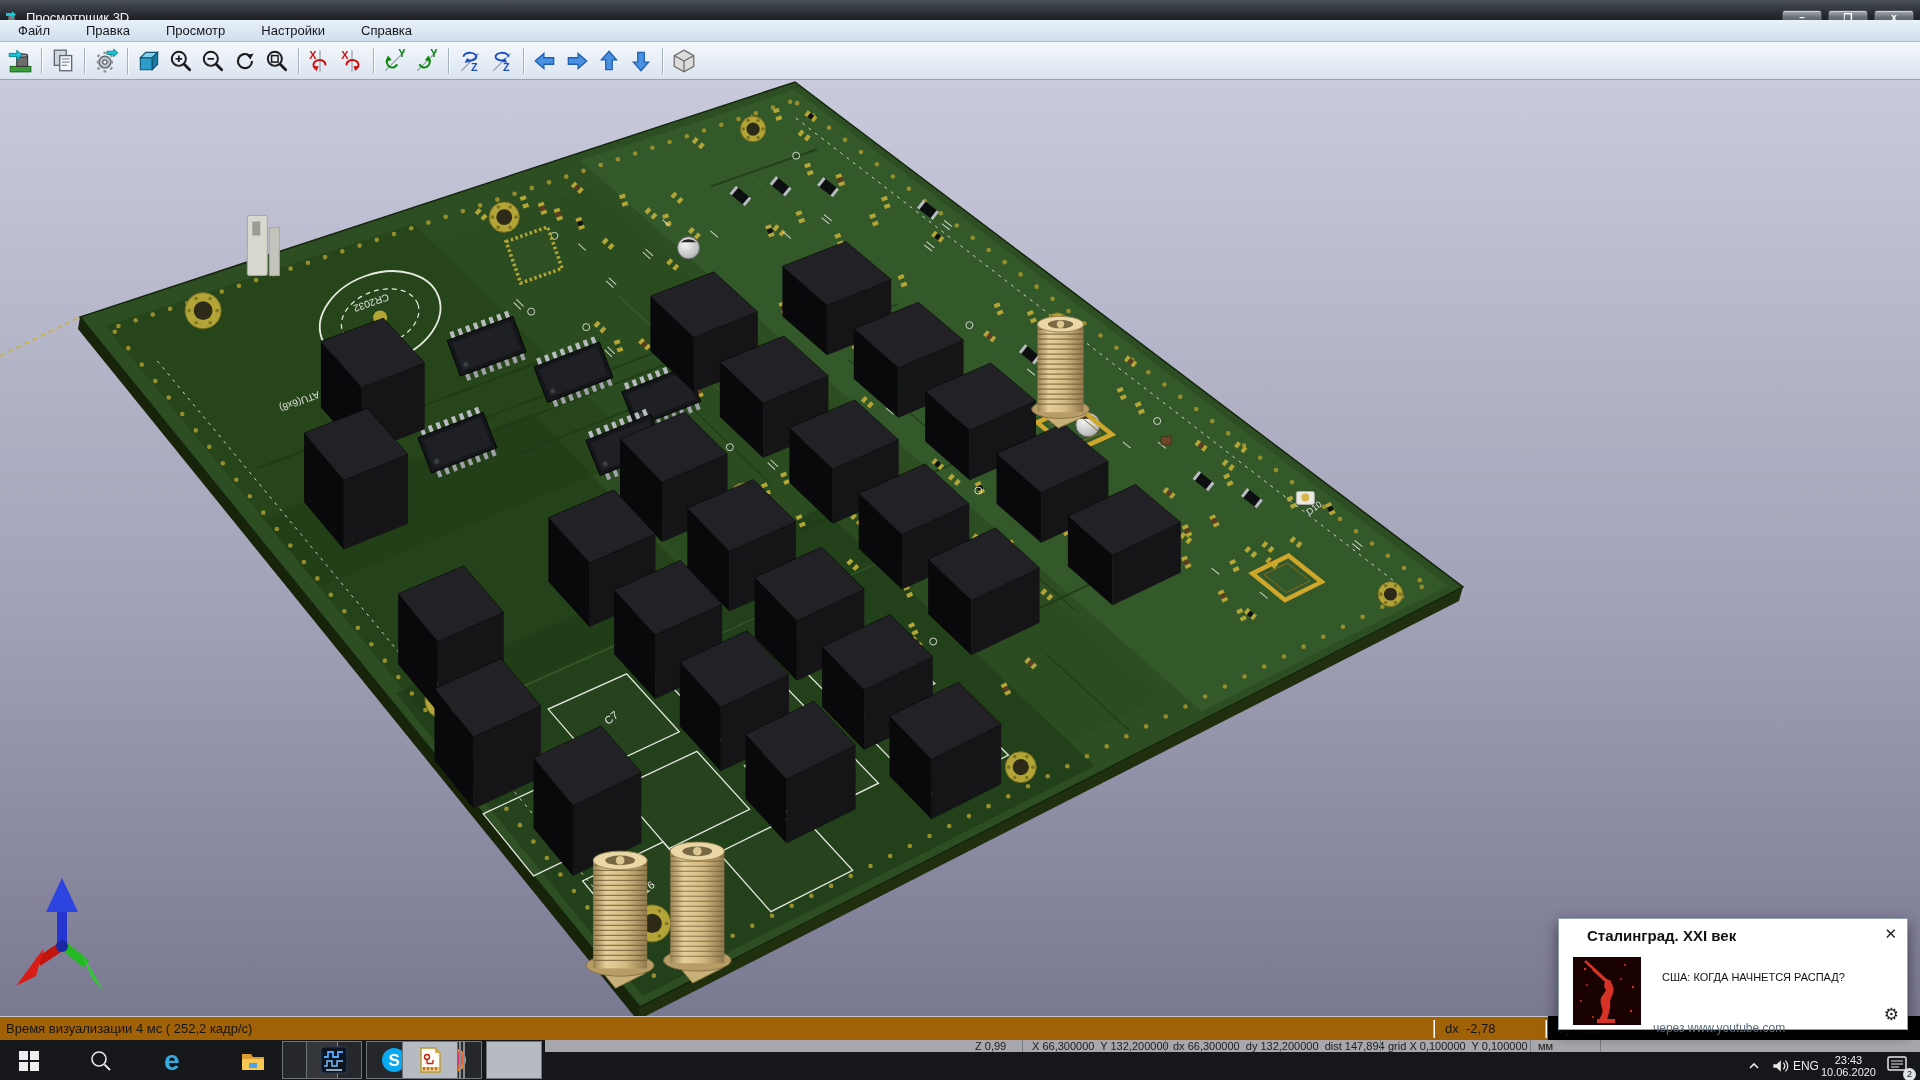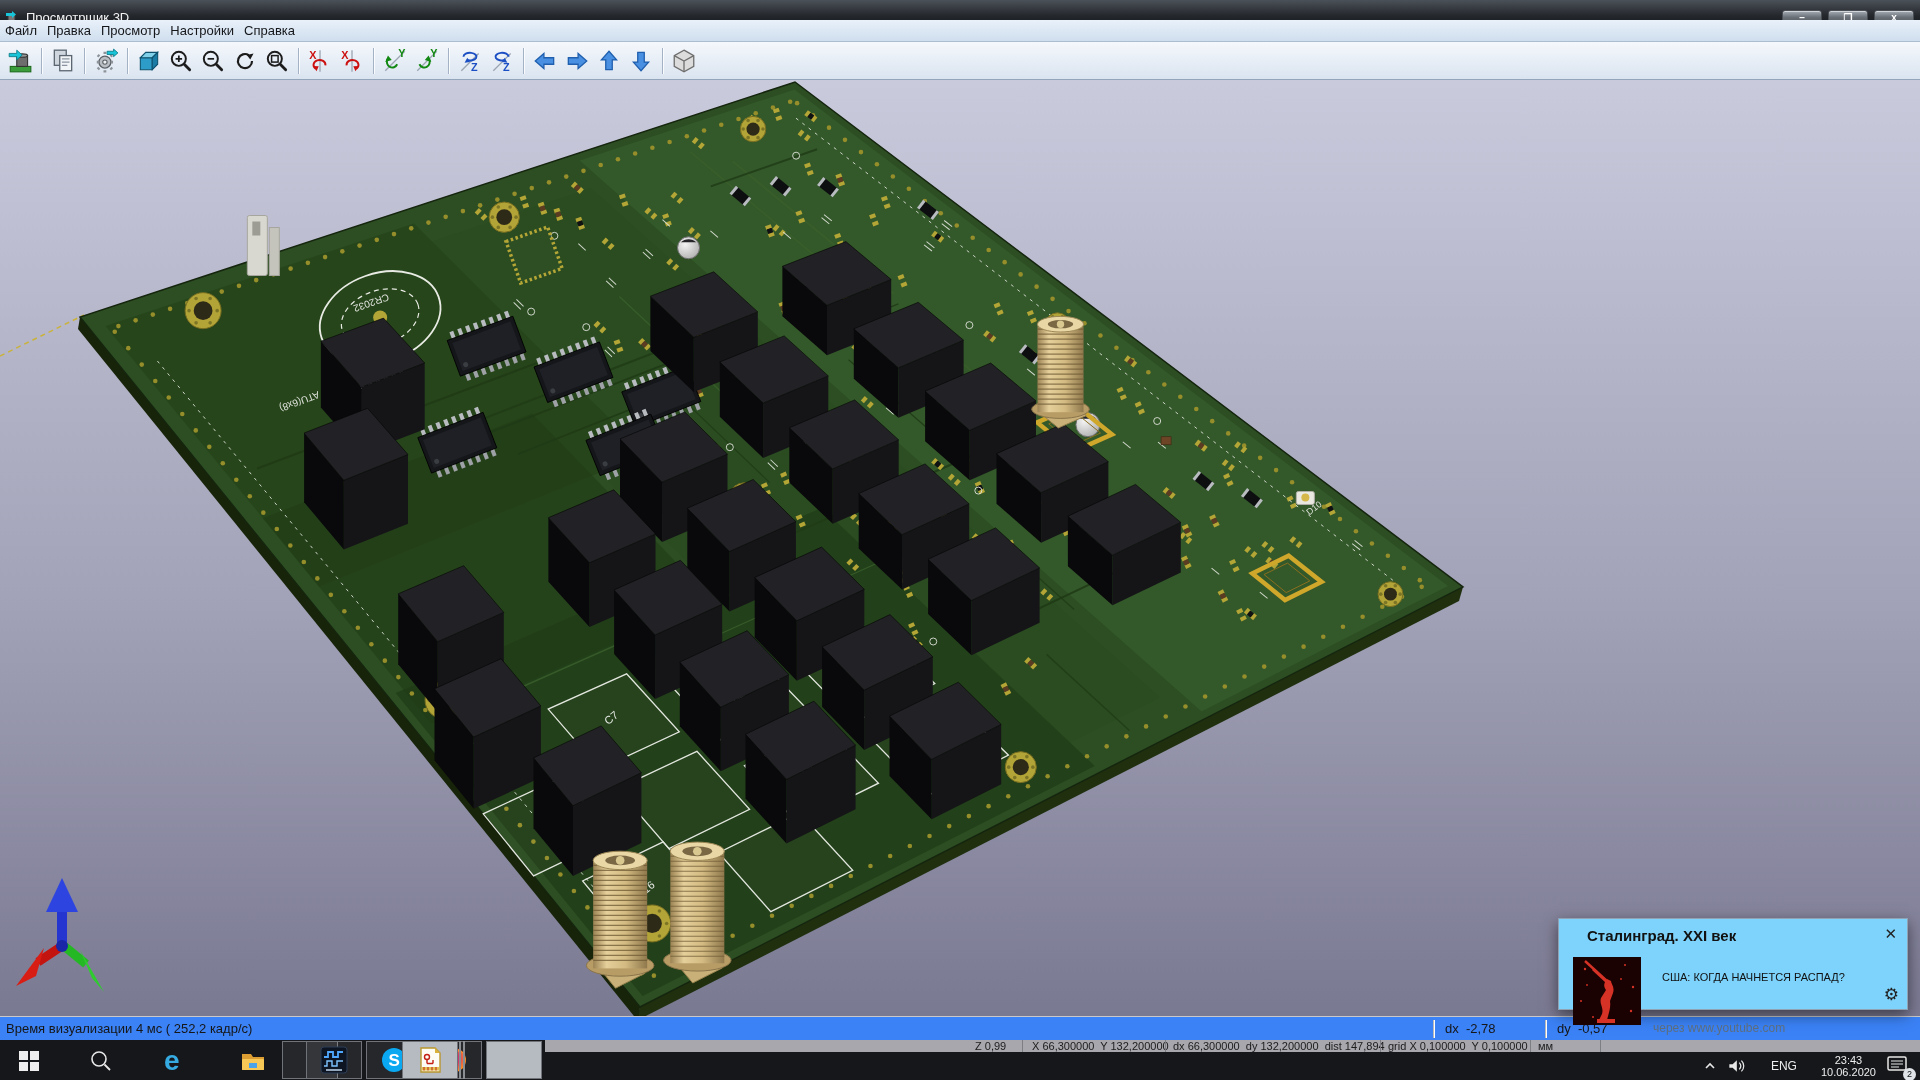--- a/index.html
+++ b/index.html
@@ -13,60 +13,60 @@
     display:flex;align-items:center;color:#f2f2f2;font-size:13px}
   .titlebar .appicon{width:16px;height:16px;margin:0 6px 0 4px}
   .winbtns{margin-left:auto;display:flex;gap:6px;margin-right:6px}
   .winbtn{width:40px;height:16px;border-radius:3px;border:1px solid #494e54;
     background:linear-gradient(#a7adb5,#6a7077 45%,#50555b);
     color:#fff;font-size:10px;line-height:13px;text-align:center;font-weight:bold;
     box-shadow:inset 0 1px 0 rgba(255,255,255,.5)}
   .menubar{position:absolute;left:0;top:20px;width:1920px;height:22px;
     background:linear-gradient(#e9f1fa,#cfdeee);border-bottom:1px solid #aebdcd;
     display:flex;align-items:center;font-size:13px;color:#15171a}
-  .menuitem{padding:2px 5px;cursor:default}
+  .menuitem{padding:2px 18px;cursor:default}
   .toolbar{position:absolute;left:0;top:42px;width:1920px;height:38px;
     background:linear-gradient(#f5f8fc,#dae4f0);border-bottom:1px solid #93a5ba;
     display:flex;align-items:center;padding-left:4px}
   .tbtn{width:32px;height:32px;display:flex;align-items:center;justify-content:center;border-radius:3px}
   .tsep{width:1px;height:26px;background:#a3b2c4;box-shadow:1px 0 0 rgba(255,255,255,.8);margin:0 5px}
 
   
   .viewport{position:absolute;left:0;top:80px;width:1920px;height:936px}
 
   
-  .status1{position:absolute;left:0;top:1016px;width:1920px;height:24px;
-    background:#3b82f6;border-top:1px solid #c9c9c9;font-size:13px;color:#161616}
+  .status1{position:absolute;left:0;top:1016px;width:1548px;height:24px;
+    background:#a16207;border-top:1px solid #c9c9c9;font-size:13px;color:#161616}
   .status1 .cell{position:absolute;top:0;height:24px;line-height:24px;white-space:pre}
   .s1div{position:absolute;top:3px;height:18px;width:1px;background:#b9b9b9;box-shadow:1px 0 0 #fff}
 
   
   #taskzone{position:absolute;left:0;top:1040px;width:1920px;height:40px}
   .tk-patch{position:absolute;left:0;top:0;width:545px;height:12px;background:#15171b}
   .tk-gray{position:absolute;left:545px;top:0;width:1375px;height:12px;background:#a7a7ad;
     font-size:11px;color:#1c1c1c;overflow:hidden}
   .tk-gray .cell{position:absolute;top:0;height:15px;line-height:12px;white-space:pre}
   .s2div{position:absolute;top:0;height:12px;width:1px;background:#7d7d84}
   .tk-dark{position:absolute;left:0;top:12px;width:1920px;height:28px;background:#15171b}
   .tk-icon{position:absolute;top:6px;width:30px;height:30px;display:flex;align-items:center;justify-content:center}
   .tk-box{position:absolute;top:1px;width:56px;height:38px;border:1px solid #70747a;
     background:rgba(255,255,255,.07);display:flex;align-items:center;justify-content:center}
   .tk-box.active{background:#b6bac1}
   .tk-stack{position:absolute;top:1px;height:38px;width:6px;left:459px;
     border-left:2px solid #8a8d92;border-right:2px solid #8a8d92}
   .tray{position:absolute;right:2px;top:12px;height:28px;display:flex;align-items:center;color:#eee}
-  .tray .lang{font-size:12px;margin:0 24px}
+  .tray .lang{font-size:12px;margin:0 2px}
   .clock{font-size:11px;line-height:12px;text-align:center;margin-right:10px}
   .badgewrap{position:relative;width:26px;height:24px;margin-right:6px}
   .badge{position:absolute;right:-4px;bottom:-3px;width:13px;height:13px;border-radius:7px;
     background:#dfe3e8;color:#111;font-size:9px;line-height:13px;text-align:center}
 
   
-  .notif{position:absolute;left:1558px;top:918px;width:350px;height:92px;
-    background:#7dd3fc;border:1px solid #8fa3b5;box-shadow:0 5px 14px rgba(0,0,0,.5);z-index:50}
+  .notif{position:absolute;left:1558px;top:918px;width:350px;height:112px;
+    background:#ffffff;border:1px solid #8fa3b5;box-shadow:0 5px 14px rgba(0,0,0,.5);z-index:50}
   .notif .ntitle{position:absolute;left:28px;top:8px;font-size:15px;font-weight:bold;color:#111}
   .notif .nclose{position:absolute;right:10px;top:6px;font-size:15px;color:#222}
   .notif .nthumb{position:absolute;left:14px;top:38px;width:68px;height:68px}
   .notif .nbody{position:absolute;left:103px;top:52px;font-size:11px;color:#111}
   .notif .nsrc{position:absolute;left:94px;top:102px;font-size:12px;color:#5c6d7c}
   .notif .ngear{position:absolute;right:8px;bottom:4px;font-size:17px;color:#222}
   svg text{font-family:"Liberation Sans",sans-serif}
 </style>
 </head>
 <body>

